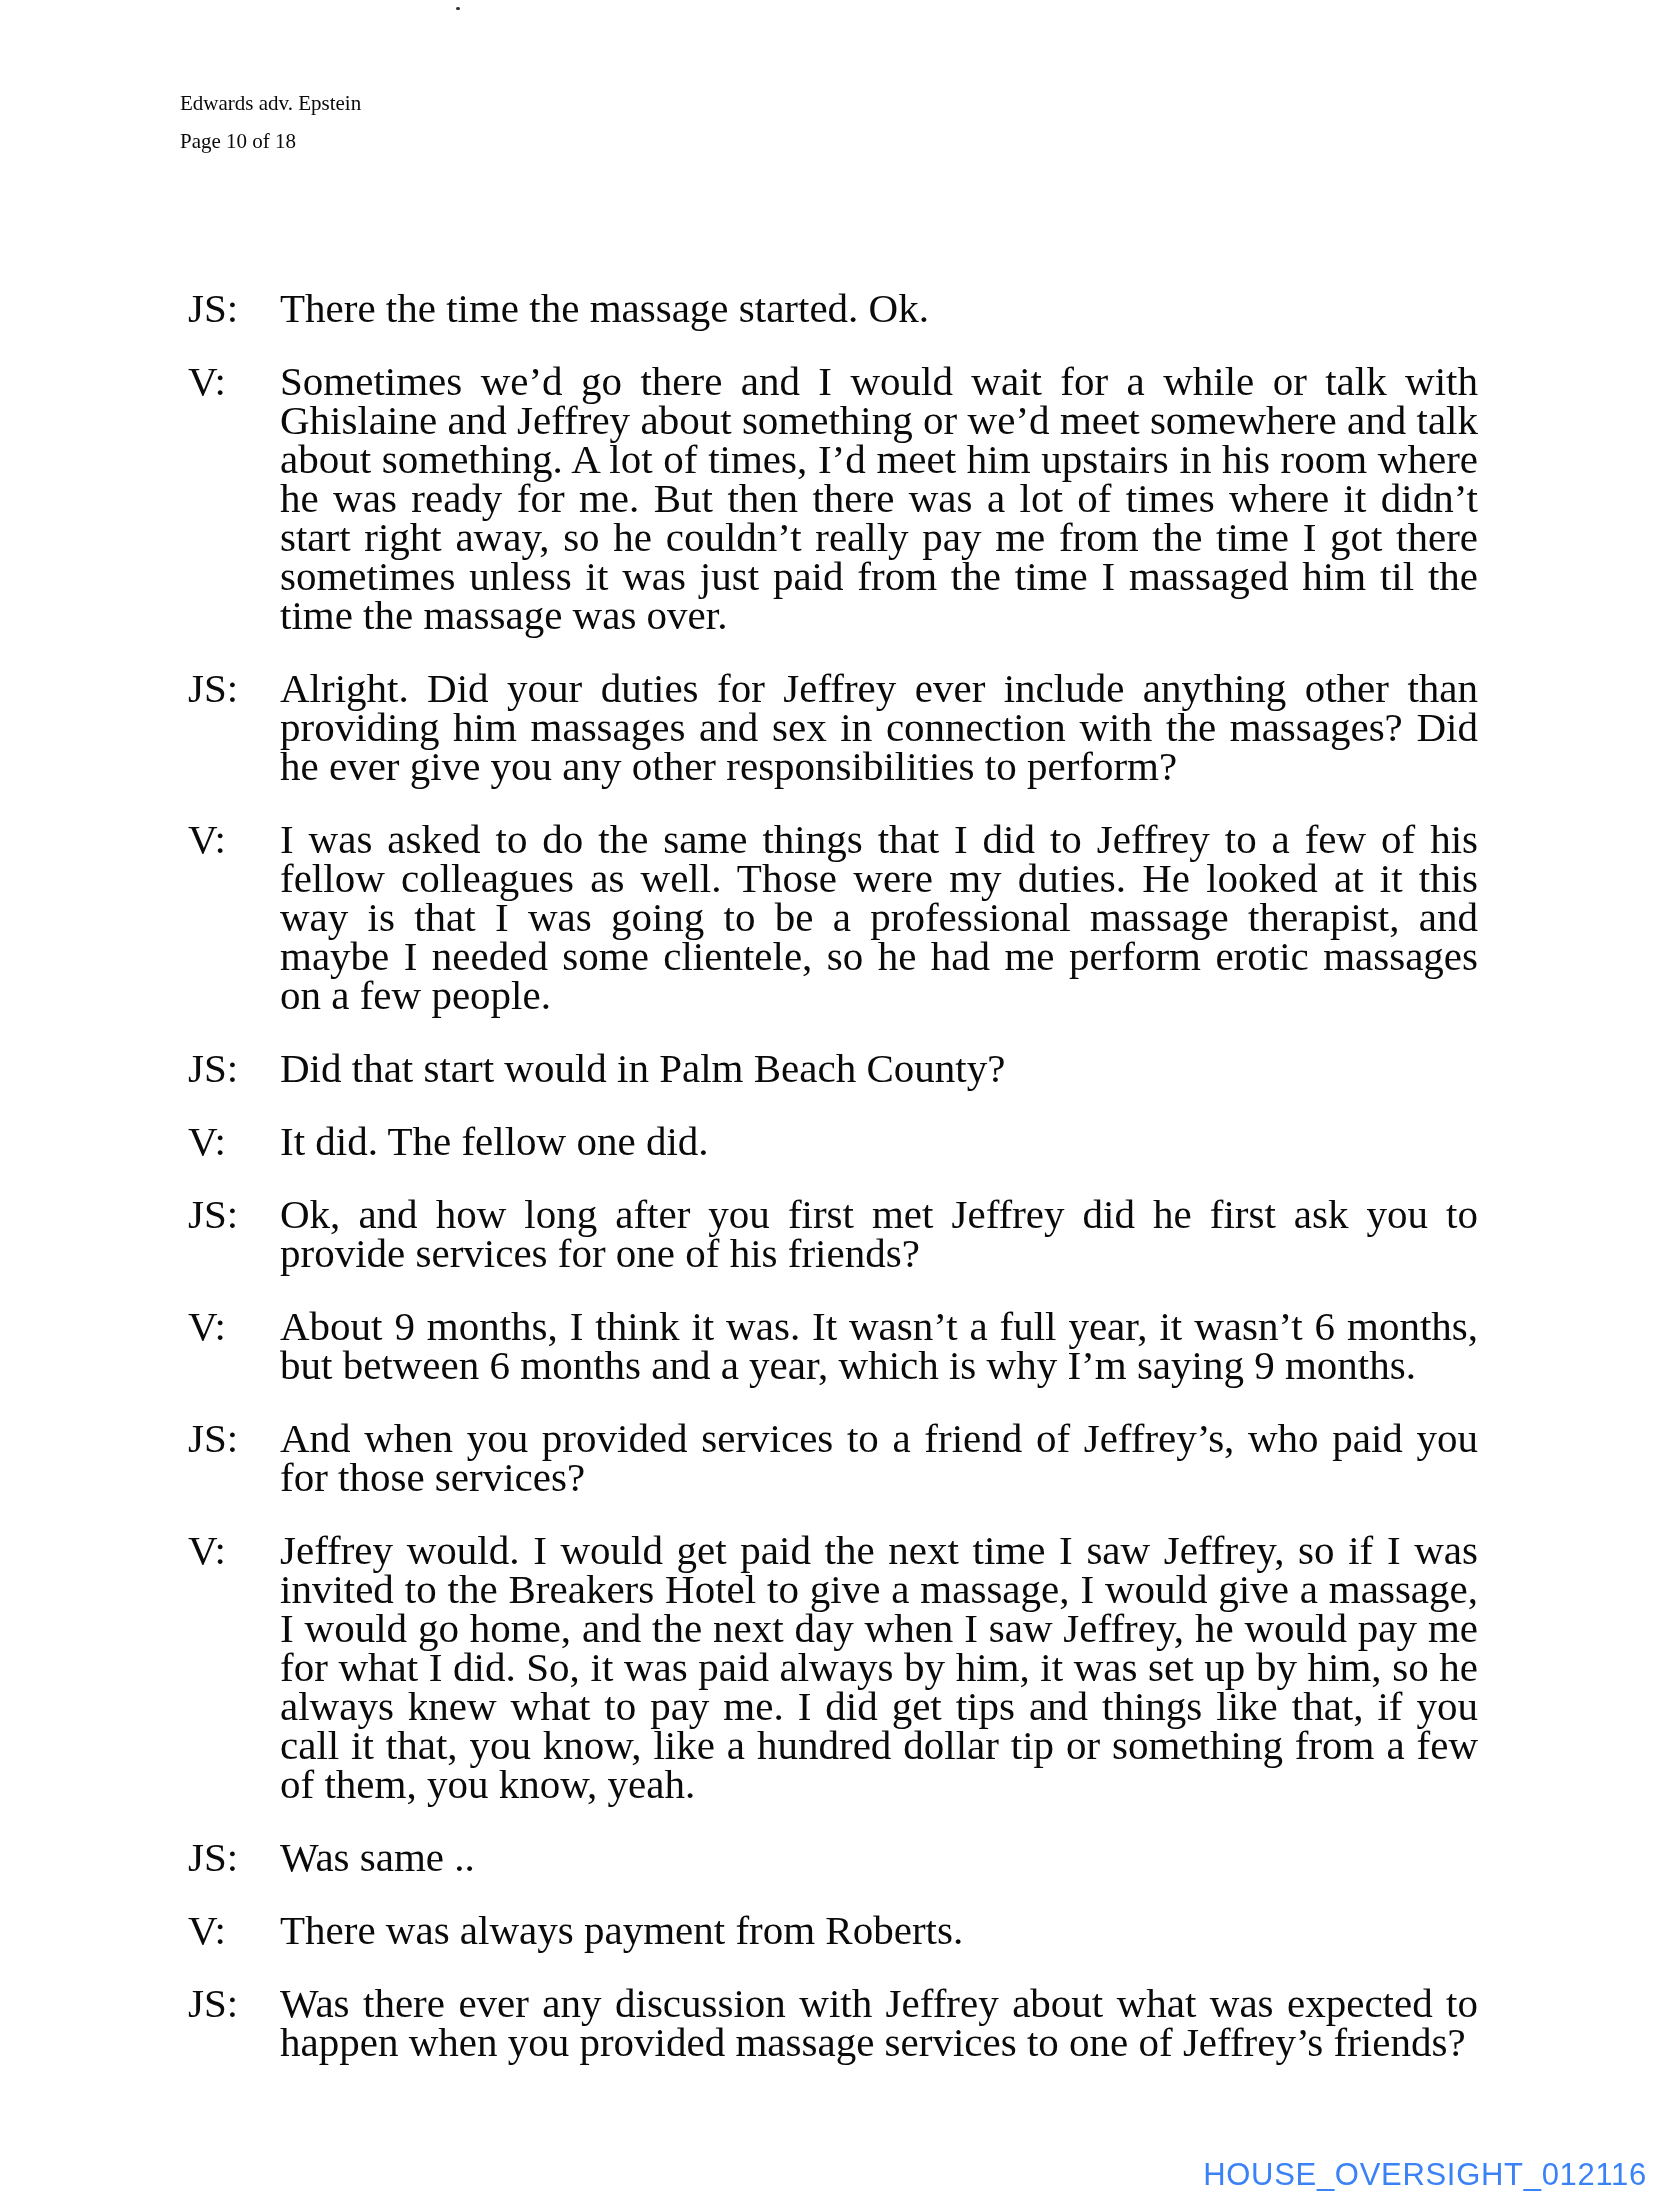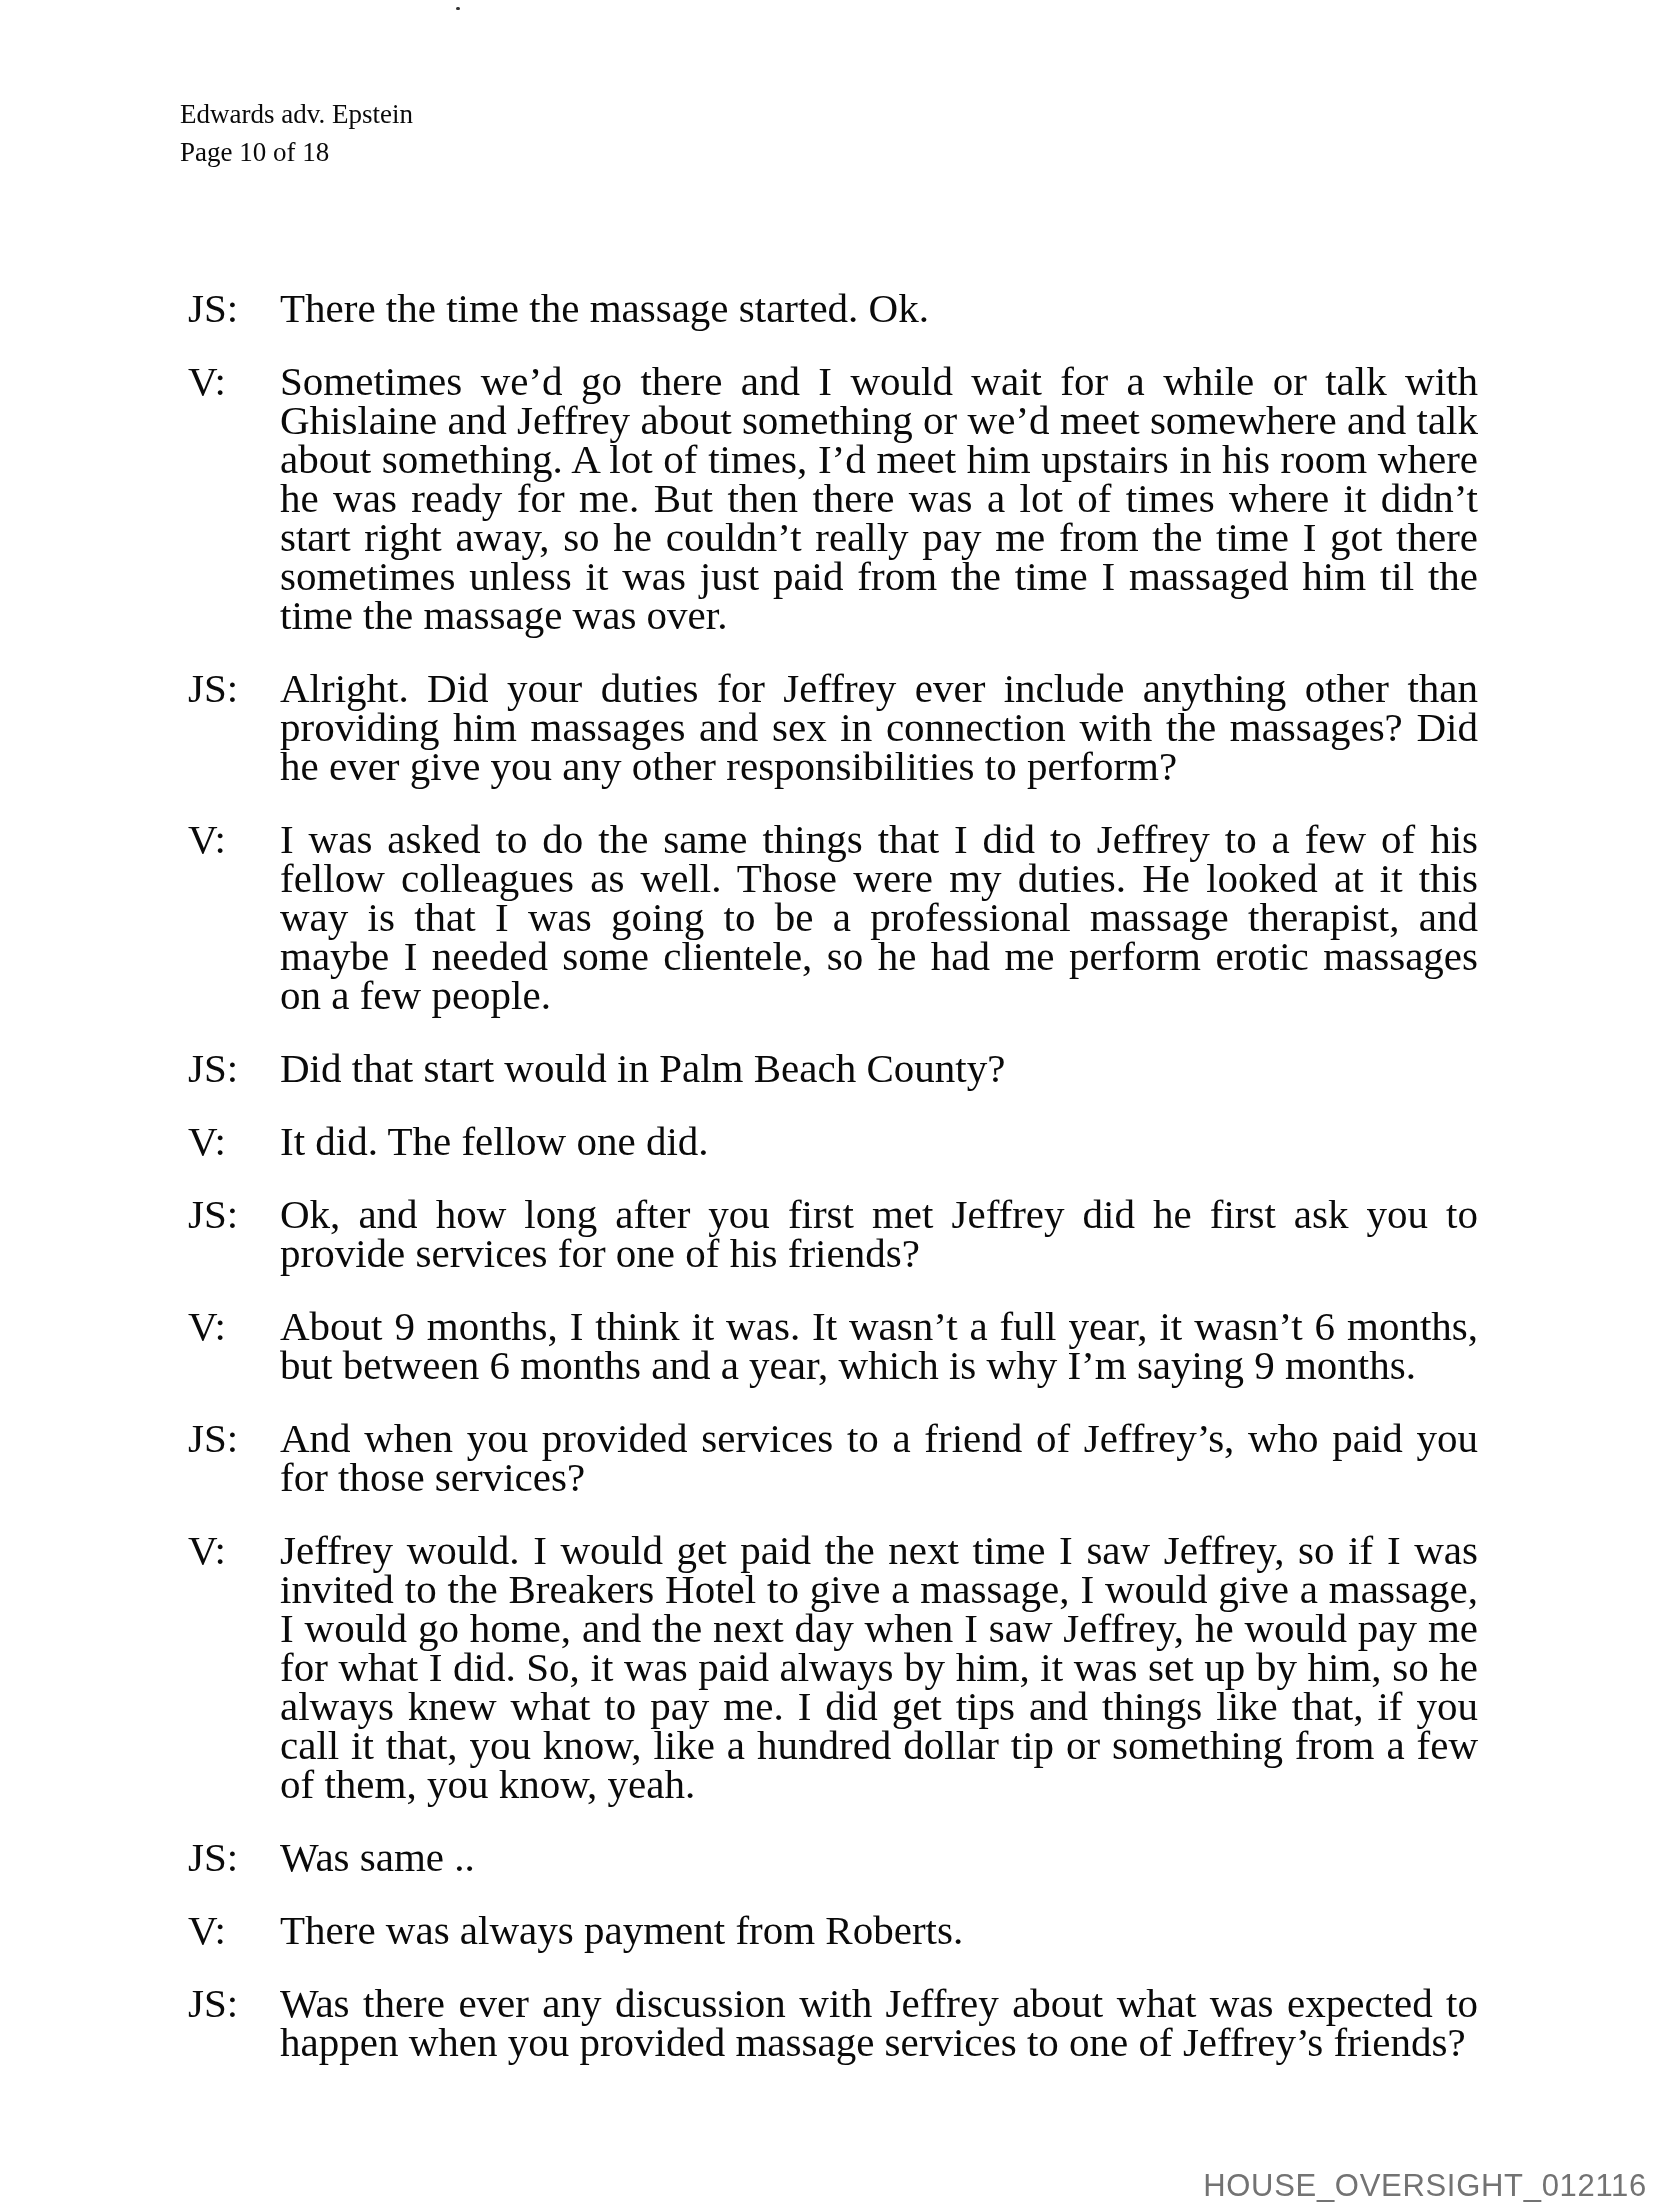--- a/index.html
+++ b/index.html
@@ -12,22 +12,22 @@
     width: 1669px;
     height: 2205px;
     background: #ffffff;
     font-family: "Liberation Serif", serif;
     color: #0a0a0a;
     overflow: hidden;
   }
   .doc-header {
     position: absolute;
     left: 180px;
-    top: 95px;
-    font-size: 27px;
+    top: 84px;
+    font-size: 21px;
     line-height: 38px;
     white-space: nowrap;
   }
   .dialogue {
     position: absolute;
     left: 188px;
     top: 289px;
     width: 1290px;
     font-size: 41px;
     line-height: 39px;
@@ -44,23 +44,22 @@
     flex: 1 1 auto;
     text-align: justify;
   }
   .bates {
     position: absolute;
     right: 22px;
     top: 2157px;
     font-family: "Liberation Sans", sans-serif;
     font-size: 31px;
     letter-spacing: 0.7px;
-    color: #737373;
+    color: #3b82f6;
     white-space: nowrap;
-    margin-top: 11px;
   }
   .speck {
     position: absolute;
     border-radius: 50%;
     background: #333333;
   }
   .speck-1 { left: 456px; top: 6.5px; width: 3.9px; height: 3.9px; }
   .speck-2 { left: 808px; top: 914px; width: 3.3px; height: 3.3px; opacity: 0.45; }
 </style>
 </head>

